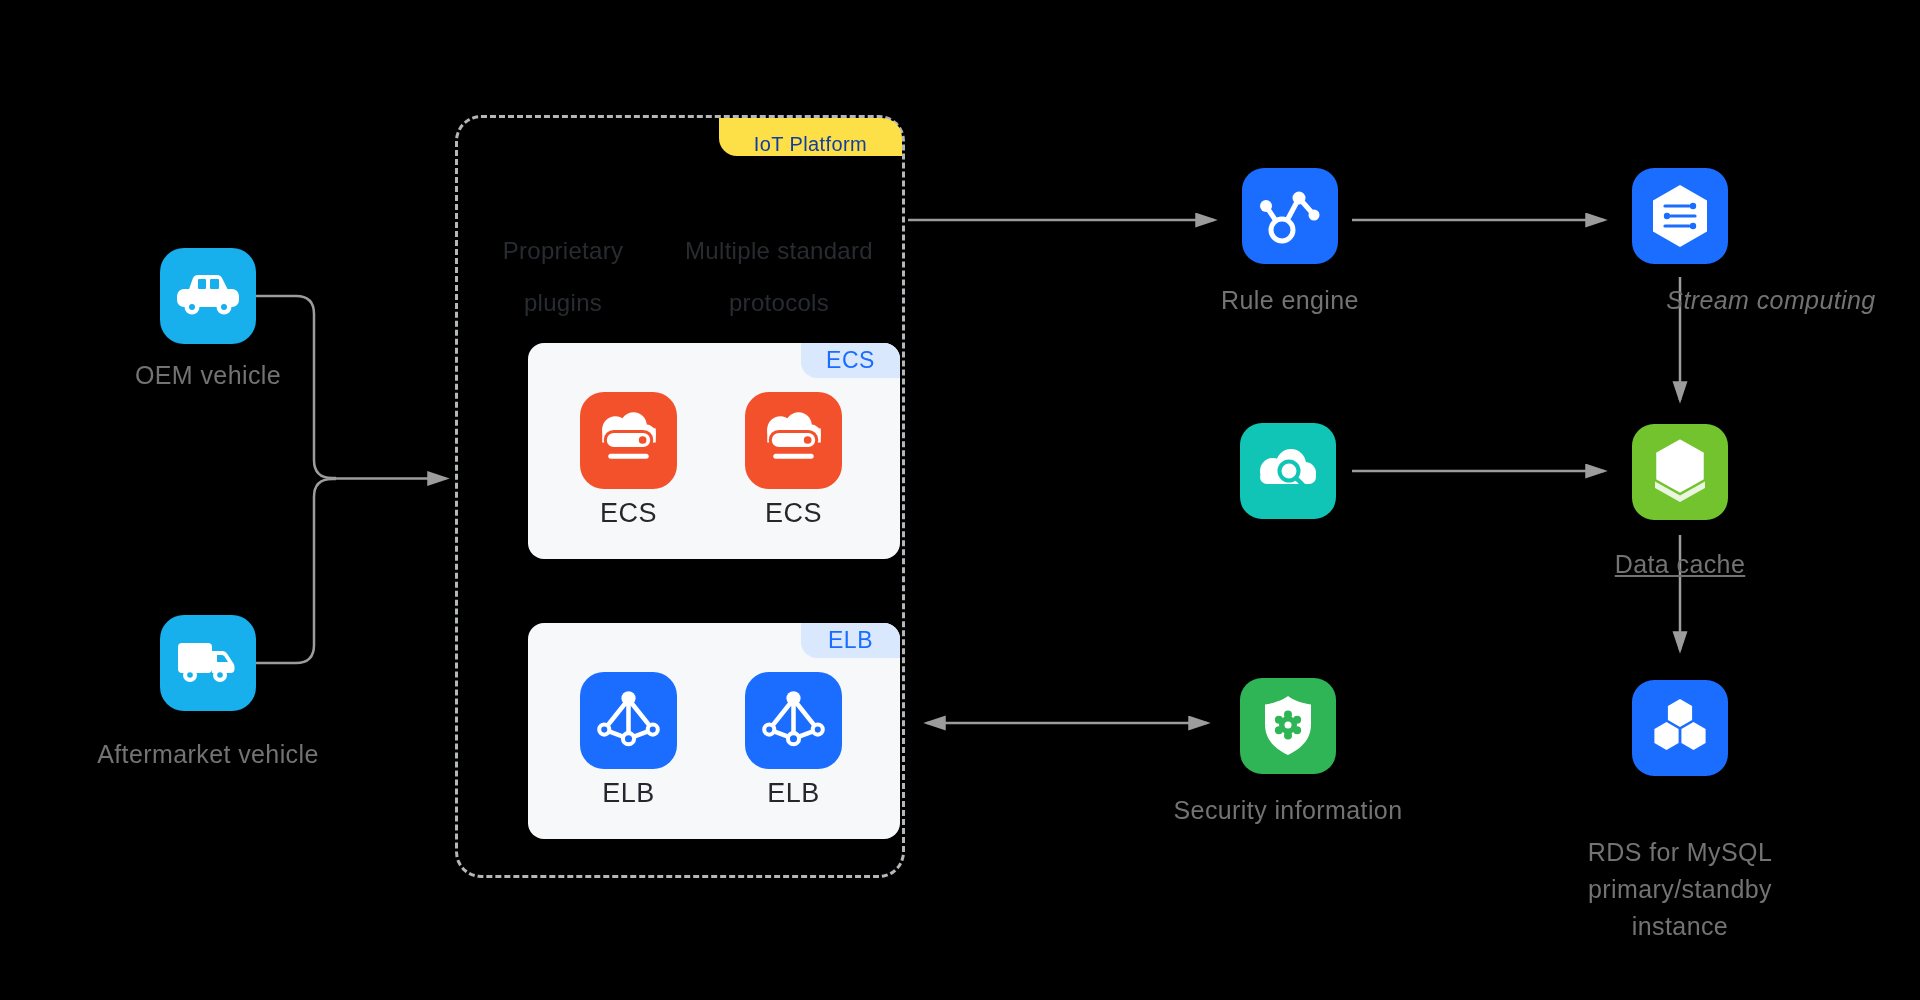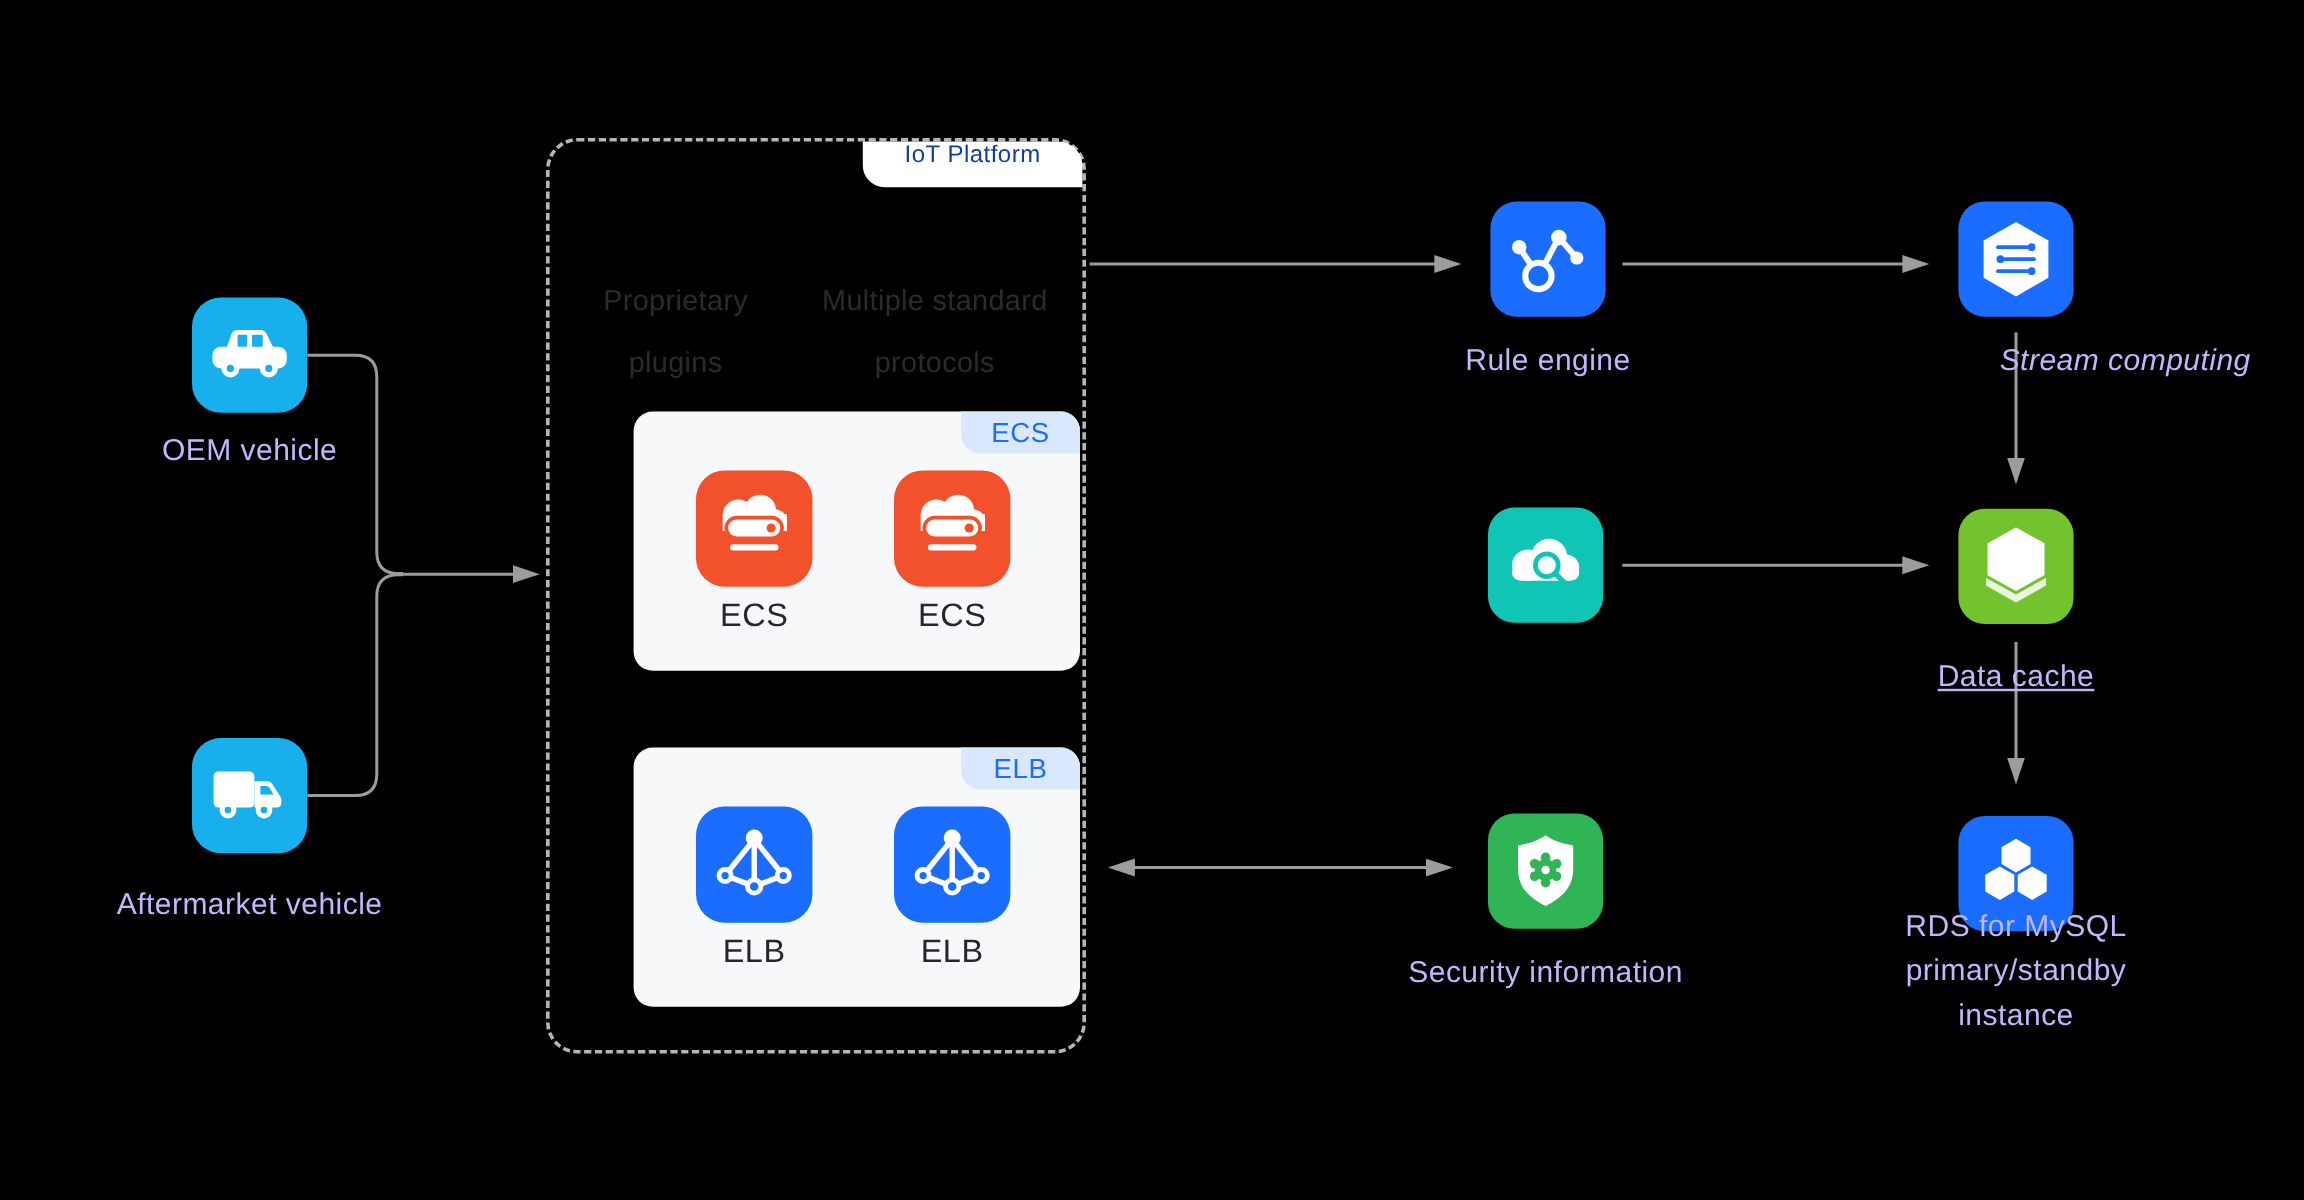--- a/index.html
+++ b/index.html
@@ -1,25 +1,25 @@
 <!DOCTYPE html>
 <html><head>
 <meta charset="utf-8">
 <style>
   html,body{margin:0;padding:0;background:#000;}
   .canvas{position:relative;width:1920px;height:1000px;background:#000;overflow:hidden;
           font-family:"Liberation Sans","DejaVu Sans",sans-serif;}
   .connectors{position:absolute;left:0;top:0;width:1920px;height:1000px;pointer-events:none;}
   .tile{position:absolute;display:flex;align-items:center;justify-content:center;}
   .tile svg{width:100%;height:100%;display:block;}
-  .node-label{position:absolute;text-align:center;color:#c4b5fd;font-size:25px;letter-spacing:.4px;line-height:37px;}
+  .node-label{position:absolute;text-align:center;color:#737373;font-size:25px;letter-spacing:.4px;line-height:37px;}
   .dashed-box{position:absolute;left:455px;top:115px;width:444px;height:757px;
               border:3px dashed #b4b7ba;border-radius:26px;}
-  .tab{position:absolute;top:0;right:0;width:183px;height:38px;background:#ffffff;
-       border-radius:0 20px 0 18px;display:flex;align-items:flex-start;justify-content:center;
+  .tab{position:absolute;top:0;right:0;width:183px;height:38px;background:#fde047;
+       border-radius:0 20px 0 18px;display:flex;align-items:flex-end;justify-content:center;
        color:#123c9e;font-size:20px;letter-spacing:.4px;}
   .col-label{position:absolute;top:107px;text-align:center;color:#282c31;font-size:24px;
              line-height:52px;letter-spacing:.3px;}
   .card{position:absolute;left:42px;width:372px;height:216px;background:#f7f8fa;border-radius:16px;margin-left:28px;}
   .badge{position:absolute;top:0;right:0;width:99px;height:35px;background:#d9e8fd;
          border-radius:0 16px 0 16px;display:flex;align-items:center;justify-content:center;
          color:#1a6dff;font-size:23px;letter-spacing:.5px;}
   .card-item{position:absolute;top:49px;width:97px;text-align:center;}
   .card-item .mini{width:97px;height:97px;border-radius:24px;}
   .card-item .mini svg{width:100%;height:100%;display:block;}
@@ -223,15 +223,15 @@
   </div>
   <div class="node-label" style="left:1120px;top:792px;width:336px;">Security information</div>
 
   <div class="tile" style="left:1632px;top:680px;width:96px;height:96px;border-radius:22px;background:#1a6dff;">
     <svg viewBox="0 0 96 96" fill="#fff">
       <path d="M48 19 L60.1 26 L60.1 40 L48 47 L35.9 40 L35.9 26 Z"></path>
       <path d="M34.5 42 L46.6 49 L46.6 63 L34.5 70 L22.4 63 L22.4 49 Z"></path>
       <path d="M61.5 42 L73.6 49 L73.6 63 L61.5 70 L49.4 63 L49.4 49 Z"></path>
     </svg>
   </div>
-  <div class="node-label" style="left:1565px;top:754px;width:230px;text-align:center;">RDS for MySQL primary/standby instance</div>
+  <div class="node-label" style="left:1565px;top:834px;width:230px;text-align:center;">RDS for MySQL primary/standby instance</div>
 
 </div>
 
 </body></html>

